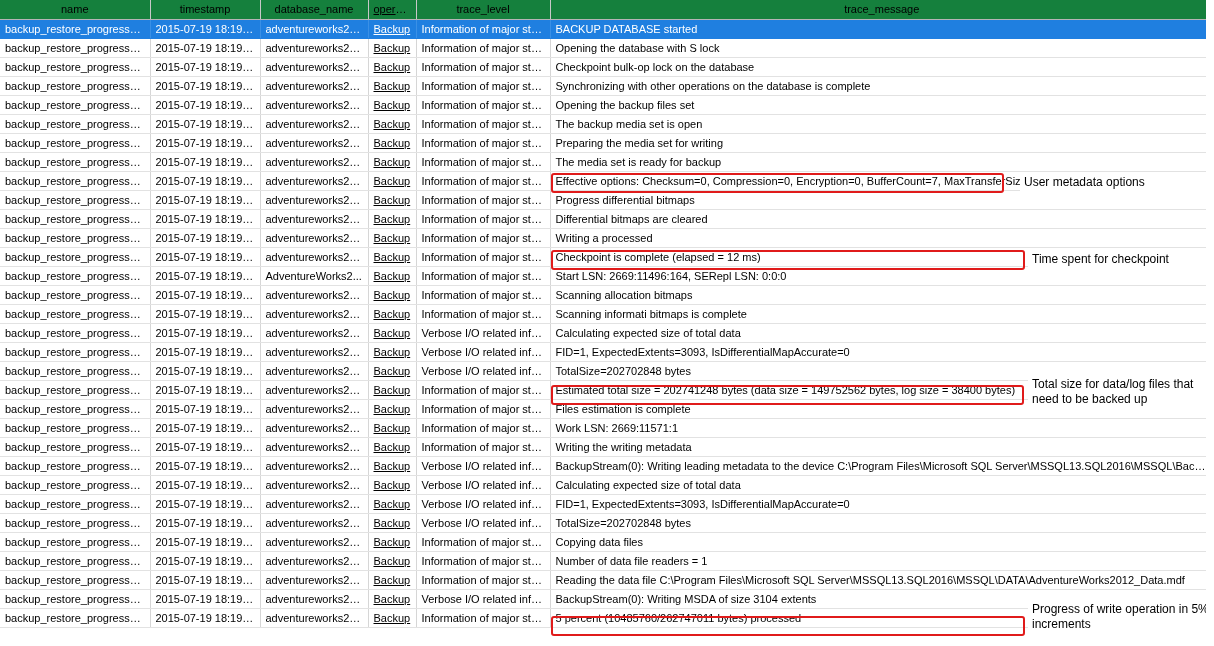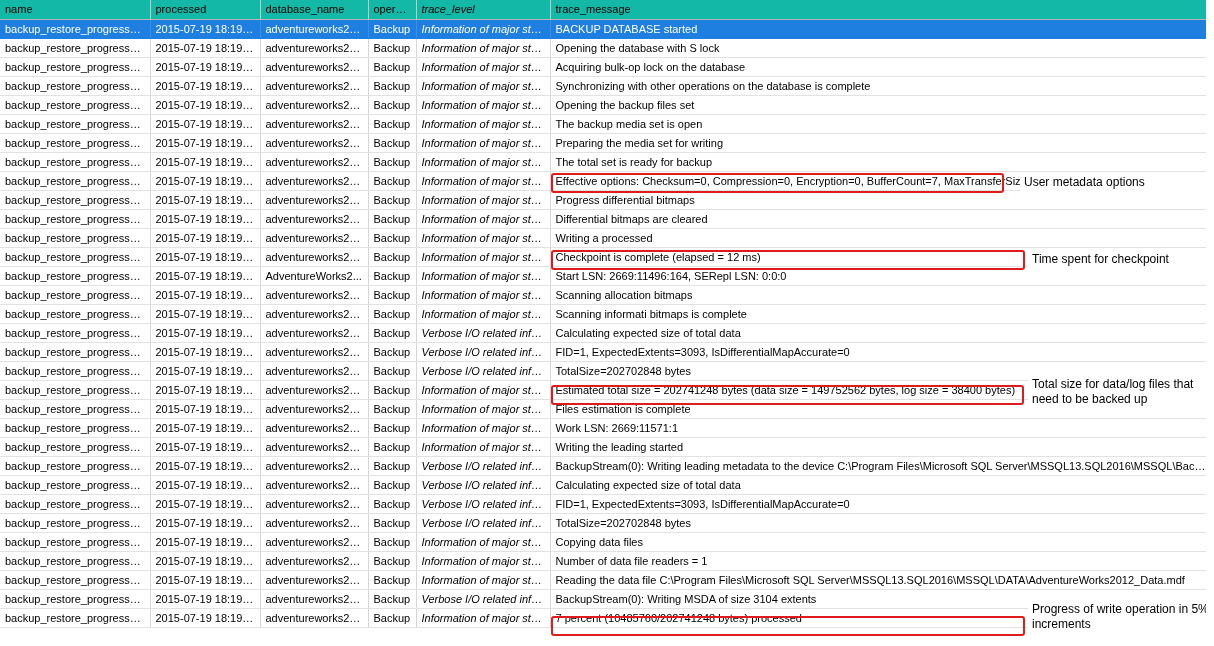--- a/index.html
+++ b/index.html
@@ -16,25 +16,25 @@
     background: #ffffff;
   }
   table.grid {
     border-collapse: collapse;
     width: 1214px;
     table-layout: fixed;
     font-size: 11px;
     color: #000;
   }
   table.grid th {
-    background: #14b8a6;
+    background: #15803d;
     border-right: 1px solid #c8c8c8;
     border-bottom: 1px solid #b5b5b5;
     font-weight: normal;
-    text-align: left;
+    text-align: center;
     padding: 3px 5px 4px 5px;
     height: 16px;
     vertical-align: middle;
     white-space: nowrap;
     overflow: hidden;
     text-overflow: ellipsis;
     color: #000;
   }
   table.grid td {
     border-right: 1px solid #d6d6d6;
@@ -49,22 +49,22 @@
   tr.row-selected td {
     background: #1f7fe0;
     color: #ffffff;
     border-right: 1px solid #3a90e6;
     border-bottom: 1px solid #1f7fe0;
   }
   
   .c-name   { width: 150px; }
   .c-ts     { width: 110px; }
   .c-db     { width: 108px; }
-  .c-op     { width: 48px; }
-  .c-level  { width: 134px; font-style: italic; }
+  .c-op     { width: 48px; text-decoration: underline; }
+  .c-level  { width: 134px; }
   .c-msg    { width: auto; }
 
   
   .annot {
     position: absolute;
     font-size: 12px;
     color: #000;
     background: #ffffff;
     line-height: 15px;
     padding: 2px 4px;
@@ -88,21 +88,21 @@
 </style>
 </head>
 <body>
 
 <div id="app">
 
   <table class="grid">
     <thead>
       <tr>
         <th class="c-name">name</th>
-        <th class="c-ts">processed</th>
+        <th class="c-ts">timestamp</th>
         <th class="c-db">database_name</th>
         <th class="c-op">operati...</th>
         <th class="c-level">trace_level</th>
         <th class="c-msg">trace_message</th>
       </tr>
     </thead>
     <tbody id="grid-body">
         <tr class="row-selected">
           <td class="c-name">backup_restore_progress_trace</td>
           <td class="c-ts">2015-07-19 18:19:56....</td>
@@ -118,21 +118,21 @@
           <td class="c-op">Backup</td>
           <td class="c-level">Information of major steps in ...</td>
           <td class="c-msg">Opening the database with S lock</td>
         </tr>
         <tr>
           <td class="c-name">backup_restore_progress_trace</td>
           <td class="c-ts">2015-07-19 18:19:56...</td>
           <td class="c-db">adventureworks2012</td>
           <td class="c-op">Backup</td>
           <td class="c-level">Information of major steps in ...</td>
-          <td class="c-msg">Acquiring bulk-op lock on the database</td>
+          <td class="c-msg">Checkpoint bulk-op lock on the database</td>
         </tr>
         <tr>
           <td class="c-name">backup_restore_progress_trace</td>
           <td class="c-ts">2015-07-19 18:19:56...</td>
           <td class="c-db">adventureworks2012</td>
           <td class="c-op">Backup</td>
           <td class="c-level">Information of major steps in ...</td>
           <td class="c-msg">Synchronizing with other operations on the database is complete</td>
         </tr>
         <tr>
@@ -158,21 +158,21 @@
           <td class="c-op">Backup</td>
           <td class="c-level">Information of major steps in ...</td>
           <td class="c-msg">Preparing the media set for writing</td>
         </tr>
         <tr>
           <td class="c-name">backup_restore_progress_trace</td>
           <td class="c-ts">2015-07-19 18:19:56...</td>
           <td class="c-db">adventureworks2012</td>
           <td class="c-op">Backup</td>
           <td class="c-level">Information of major steps in ...</td>
-          <td class="c-msg">The total set is ready for backup</td>
+          <td class="c-msg">The media set is ready for backup</td>
         </tr>
         <tr>
           <td class="c-name">backup_restore_progress_trace</td>
           <td class="c-ts">2015-07-19 18:19:56...</td>
           <td class="c-db">adventureworks2012</td>
           <td class="c-op">Backup</td>
           <td class="c-level">Information of major steps in ...</td>
           <td class="c-msg">Effective options: Checksum=0, Compression=0, Encryption=0, BufferCount=7, MaxTransferSize=1024 KB</td>
         </tr>
         <tr>
@@ -278,21 +278,21 @@
           <td class="c-op">Backup</td>
           <td class="c-level">Information of major steps in ...</td>
           <td class="c-msg">Work LSN: 2669:11571:1</td>
         </tr>
         <tr>
           <td class="c-name">backup_restore_progress_trace</td>
           <td class="c-ts">2015-07-19 18:19:56...</td>
           <td class="c-db">adventureworks2012</td>
           <td class="c-op">Backup</td>
           <td class="c-level">Information of major steps in ...</td>
-          <td class="c-msg">Writing the leading started</td>
+          <td class="c-msg">Writing the writing metadata</td>
         </tr>
         <tr>
           <td class="c-name">backup_restore_progress_trace</td>
           <td class="c-ts">2015-07-19 18:19:56...</td>
           <td class="c-db">adventureworks2012</td>
           <td class="c-op">Backup</td>
           <td class="c-level">Verbose I/O related informati...</td>
           <td class="c-msg">BackupStream(0): Writing leading metadata to the device C:\Program Files\Microsoft SQL Server\MSSQL13.SQL2016\MSSQL\Backup\adw2012.bak</td>
         </tr>
         <tr>
@@ -350,21 +350,21 @@
           <td class="c-op">Backup</td>
           <td class="c-level">Verbose I/O related informati...</td>
           <td class="c-msg">BackupStream(0): Writing MSDA of size 3104 extents</td>
         </tr>
         <tr>
           <td class="c-name">backup_restore_progress_trace</td>
           <td class="c-ts">2015-07-19 18:19:56...</td>
           <td class="c-db">adventureworks2012</td>
           <td class="c-op">Backup</td>
           <td class="c-level">Information of major steps in ...</td>
-          <td class="c-msg">7 percent (10485760/202741248 bytes) processed</td>
+          <td class="c-msg">5 percent (10485760/262747011 bytes) processed</td>
         </tr>
       </tbody>
   </table>
 
   <div class="redbox" style="left:551px; top:173px; width:453px; height:20px;"></div>
   <div class="redbox" style="left:551px; top:250px; width:474px; height:20px;"></div>
   <div class="redbox" style="left:551px; top:385px; width:473px; height:20px;"></div>
   <div class="redbox" style="left:551px; top:616px; width:474px; height:20px;"></div>
 
   <div class="annot annot-block" style="left:1020px; top:173px; height:20px;">

